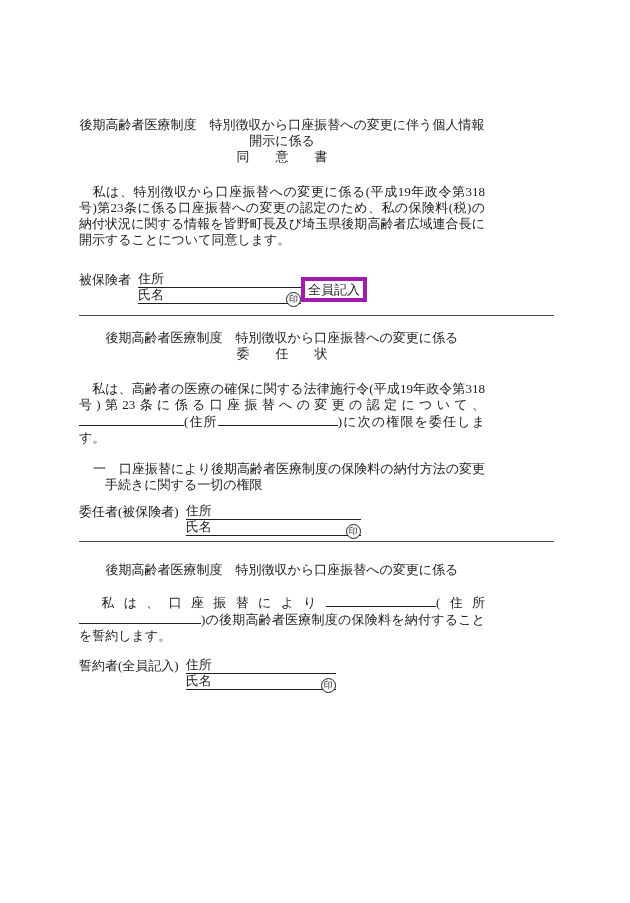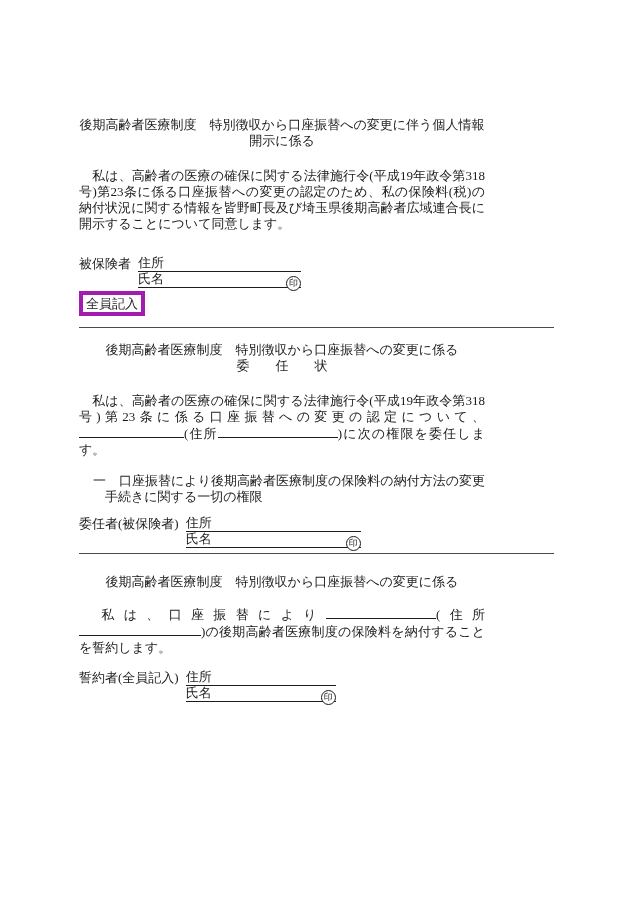--- a/index.html
+++ b/index.html
@@ -13,21 +13,21 @@
 
   .title { font-size:13px; font-weight:normal; text-align:center; line-height:16px; }
   .para  { margin-top:19px; text-align:justify; line-height:16px; }
   .para3 { margin-top:16px; }
 
   .blank { display:inline-block; border-bottom:1px solid #1c1c1c; height:13px; vertical-align:baseline; }
   .w105 { width:105px; } .w120 { width:120px; } .w110 { width:110px; } .w122 { width:122px; }
 
   .item { margin-top:15px; margin-left:14px; padding-left:12px; text-indent:-12px; text-align:justify; }
 
-  .sig-block { display:flex; flex-direction:column; align-items:flex-start; margin-right:10px; }
+  .sig-block { display:flex; flex-direction:row; align-items:center; margin-right:10px; }
   .mt24 { margin-top:24px; } .mt11 { margin-top:11px; } .mt14 { margin-top:14px; }
   .sig-head { display:flex; align-items:flex-start; gap:7px; }
   .sig-label { line-height:16px; white-space:nowrap; }
   .sig-col { display:flex; flex-direction:column; }
   .c1 { width:163px; } .c2 { width:175px; } .c3 { width:150px; }
   .sig-row { display:flex; justify-content:space-between; align-items:flex-end;
              border-bottom:1px solid #1c1c1c; height:16px; }
   .seal { display:inline-flex; align-items:center; justify-content:center;
           width:15px; height:15px; border:1px solid #1c1c1c; border-radius:50%;
           font-size:9px; line-height:13px; background:#ffffff; margin-bottom:-4px; flex:0 0 auto; }
@@ -38,21 +38,22 @@
   .hr1 { margin-top:11px; } .hr2 { margin-top:5px; }
   .mt-title2 { margin-top:14px; } .mt-title3 { margin-top:20px; }
 </style>
 </head>
 <body>
 
 <div class="page">
 
   <section>
     <h2 class="title">後期高齢者医療制度　特別徴収から口座振替への変更に伴う個人情報開示に係る</h2>
-    <p class="para">　私は、高齢者の医療の確保に関する法律施行令(平成19年政令第318号)第23条に係る口座振替への変更の認定のため、私の保険料(税)の納付状況に関する情報を皆野町長及び埼玉県後期高齢者広域連合長に開示することについて同意します。</p>
+    <h2 class="title">同　　意　　書</h2>
+    <p class="para">　私は、特別徴収から口座振替への変更に係る(平成19年政令第318号)第23条に係る口座振替への変更の認定のため、私の保険料(税)の納付状況に関する情報を皆野町長及び埼玉県後期高齢者広域連合長に開示することについて同意します。</p>
 
     <div class="sig-block mt24">
       <div class="sig-head">
         <span class="sig-label">被保険者</span>
         <div class="sig-col c1">
           <div class="sig-row">
             <span>住所</span>
           </div>
           <div class="sig-row">
             <span>氏名</span>

